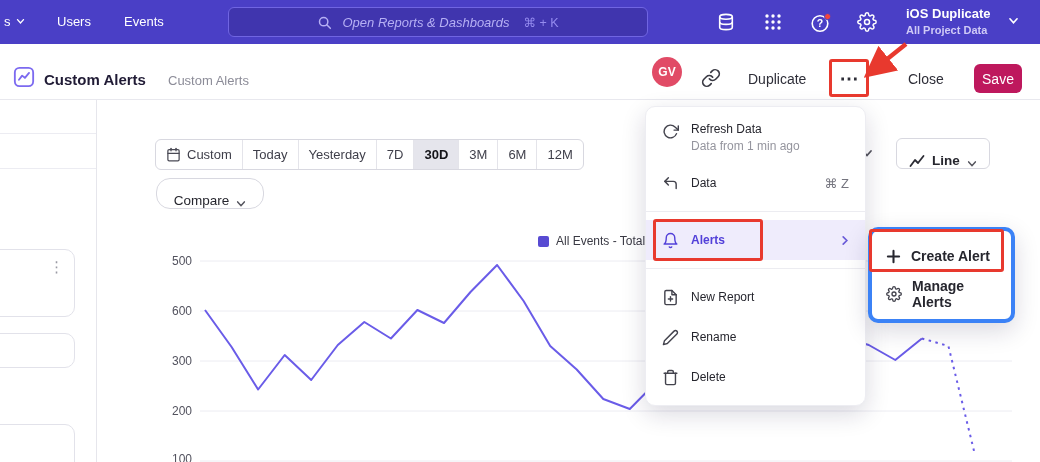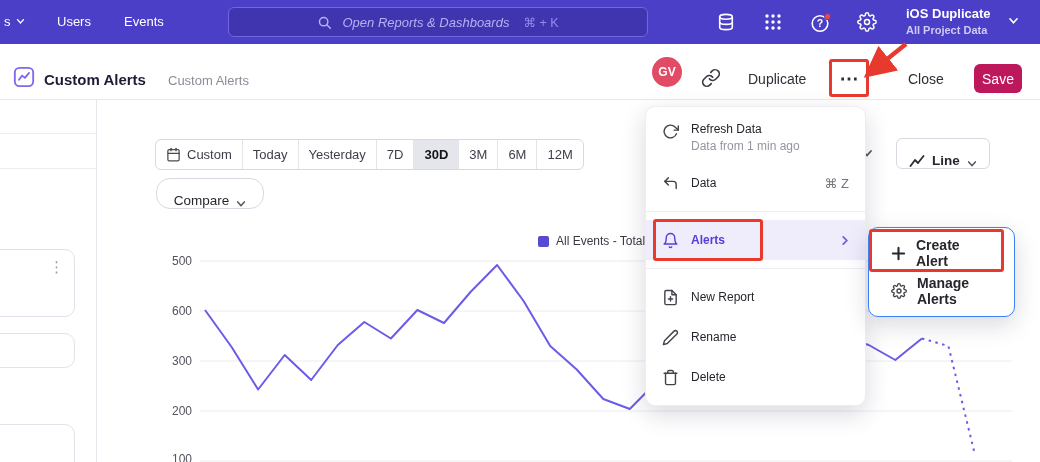--- a/index.html
+++ b/index.html
@@ -71,22 +71,22 @@
   .menu-row.two-line .mi{margin-top:1px;}
   .grow{flex:1;}
   .menu-label{font-size:12px;color:#26262e;}
   .menu-sub{font-size:12px;color:#95959e;margin-top:3px;}
   .menu-kbd{color:#74747e;font-size:13px;}
   .menu-divider{height:1px;background:#ececf1;margin:8px 0;}
   .menu-row.hl{background:#efecfc;}
   .menu-row.hl .menu-label{color:#5240d9;font-weight:700;}
 
   
-  .submenu{left:868px;top:227px;width:147px;background:#fff;border:1px solid #3b82f6;border-radius:10px;
-      box-shadow:0 8px 24px rgba(25,20,60,.16);z-index:6;box-sizing:border-box;padding:6px 8px;}
+  .submenu{left:868px;top:227px;width:147px;background:#fff;border:4px solid #3b82f6;border-radius:10px;
+      box-shadow:0 8px 24px rgba(25,20,60,.16);z-index:6;box-sizing:border-box;padding:6px 0;}
   .submenu-row{display:flex;align-items:center;gap:10px;height:38px;padding:0 14px;font-size:14px;
       font-weight:700;color:#26262e;cursor:pointer;}
 
   
   .anno{position:absolute;border:3px solid #e8392e;border-radius:3px;z-index:9;pointer-events:none;box-sizing:border-box;}
 </style>
 </head>
 <body>
 
 <svg id="chart-svg" class="abs" style="left:0;top:0;z-index:1;" width="1040" height="462" viewBox="0 0 1040 462">

